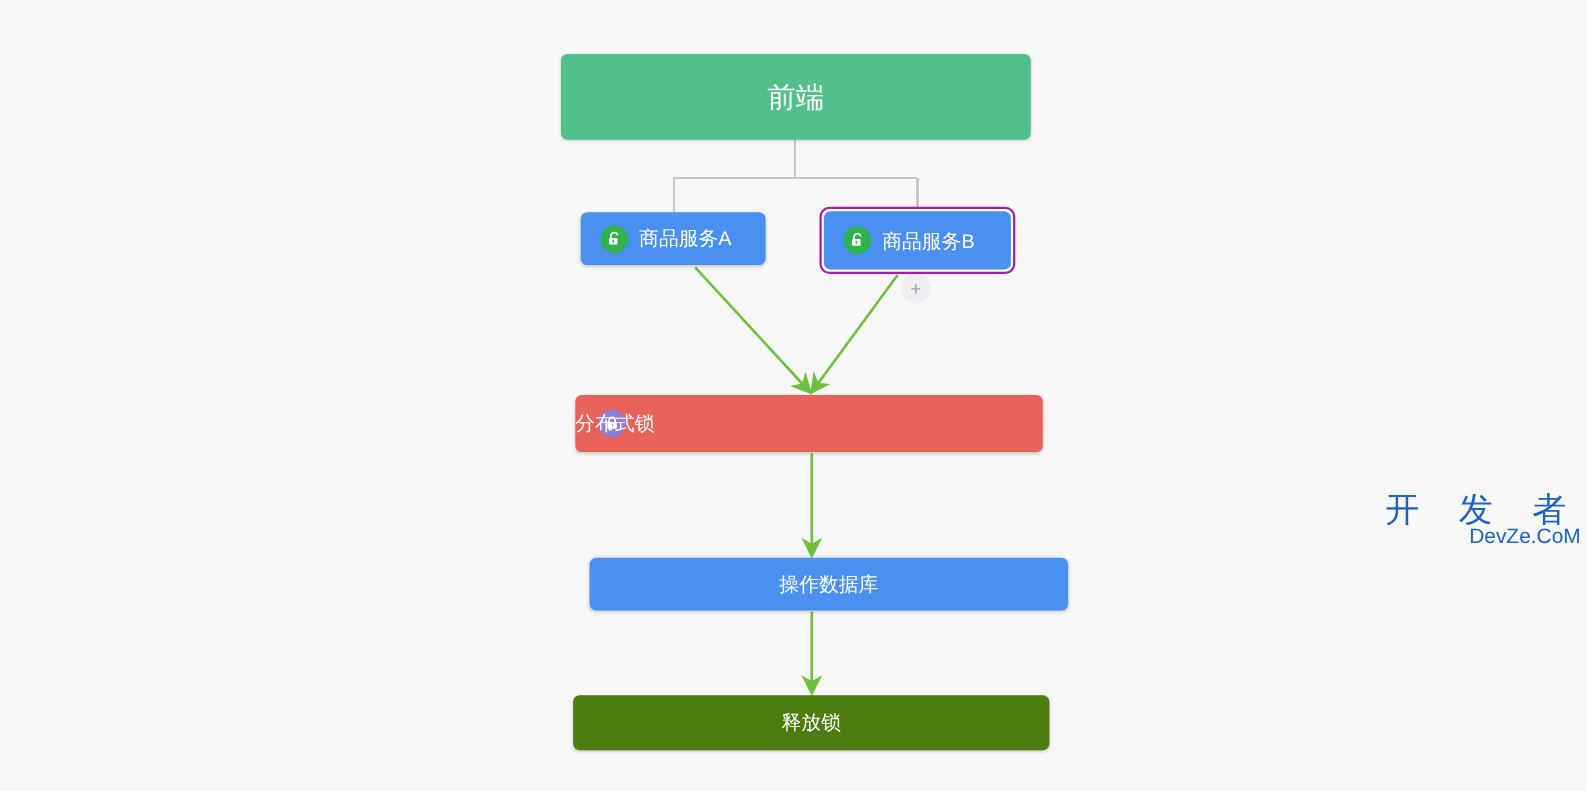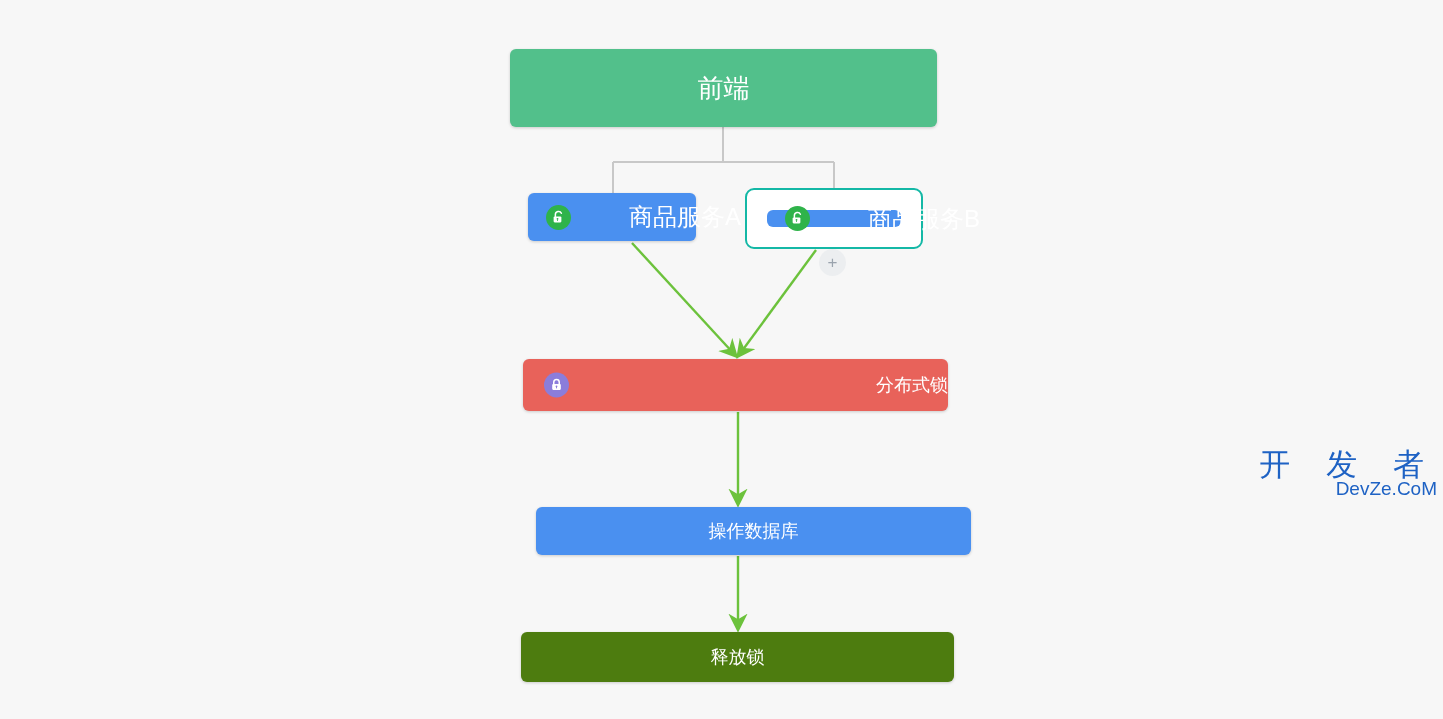--- a/index.html
+++ b/index.html
@@ -48,56 +48,55 @@
   #node-frontend {
     left: 510px; top: 49px;
     width: 427px; height: 78px;
     background: #52c08b;
     font-size: 26px;
   }
 
   
   .svc {
     background: #4a90f0;
-    font-size: 24px;
+    font-size: 18px;
     padding-left: 18px;
     padding-right: 18px;
     justify-content: flex-start;
-    gap: 48px;
   }
   #node-service-a {
     left: 528px; top: 193px;
     width: 168px; height: 48px;
   }
   
   #node-service-b-wrap {
     position: absolute;
     left: 745px; top: 188px;
     width: 178px; height: 61px;
-    border: 2px solid #14b8a6;
+    border: 2px solid #a21caf;
     border-radius: 9px;
     background: #ffffff;
-    padding: 20px;
+    padding: 2px;
     box-sizing: border-box;
   }
   #node-service-b {
     position: relative;
     left: 0; top: 0;
     width: 100%; height: 100%;
     box-shadow: none;
   }
 
   
   #node-dist-lock {
     left: 523px; top: 359px;
     width: 425px; height: 52px;
     background: #e8625a;
     font-size: 18px;
   }
-  #node-dist-lock .label { position: absolute; left: 0; right: 0; text-align: right; padding-left: 25px; }
+  #node-dist-lock .label { position: absolute; left: 0; right: 0; text-align: left; }
 
   
   #node-operate-db {
     left: 536px; top: 507px;
     width: 435px; height: 48px;
     background: #4a90f0;
     font-size: 18px;
   }
 
   

